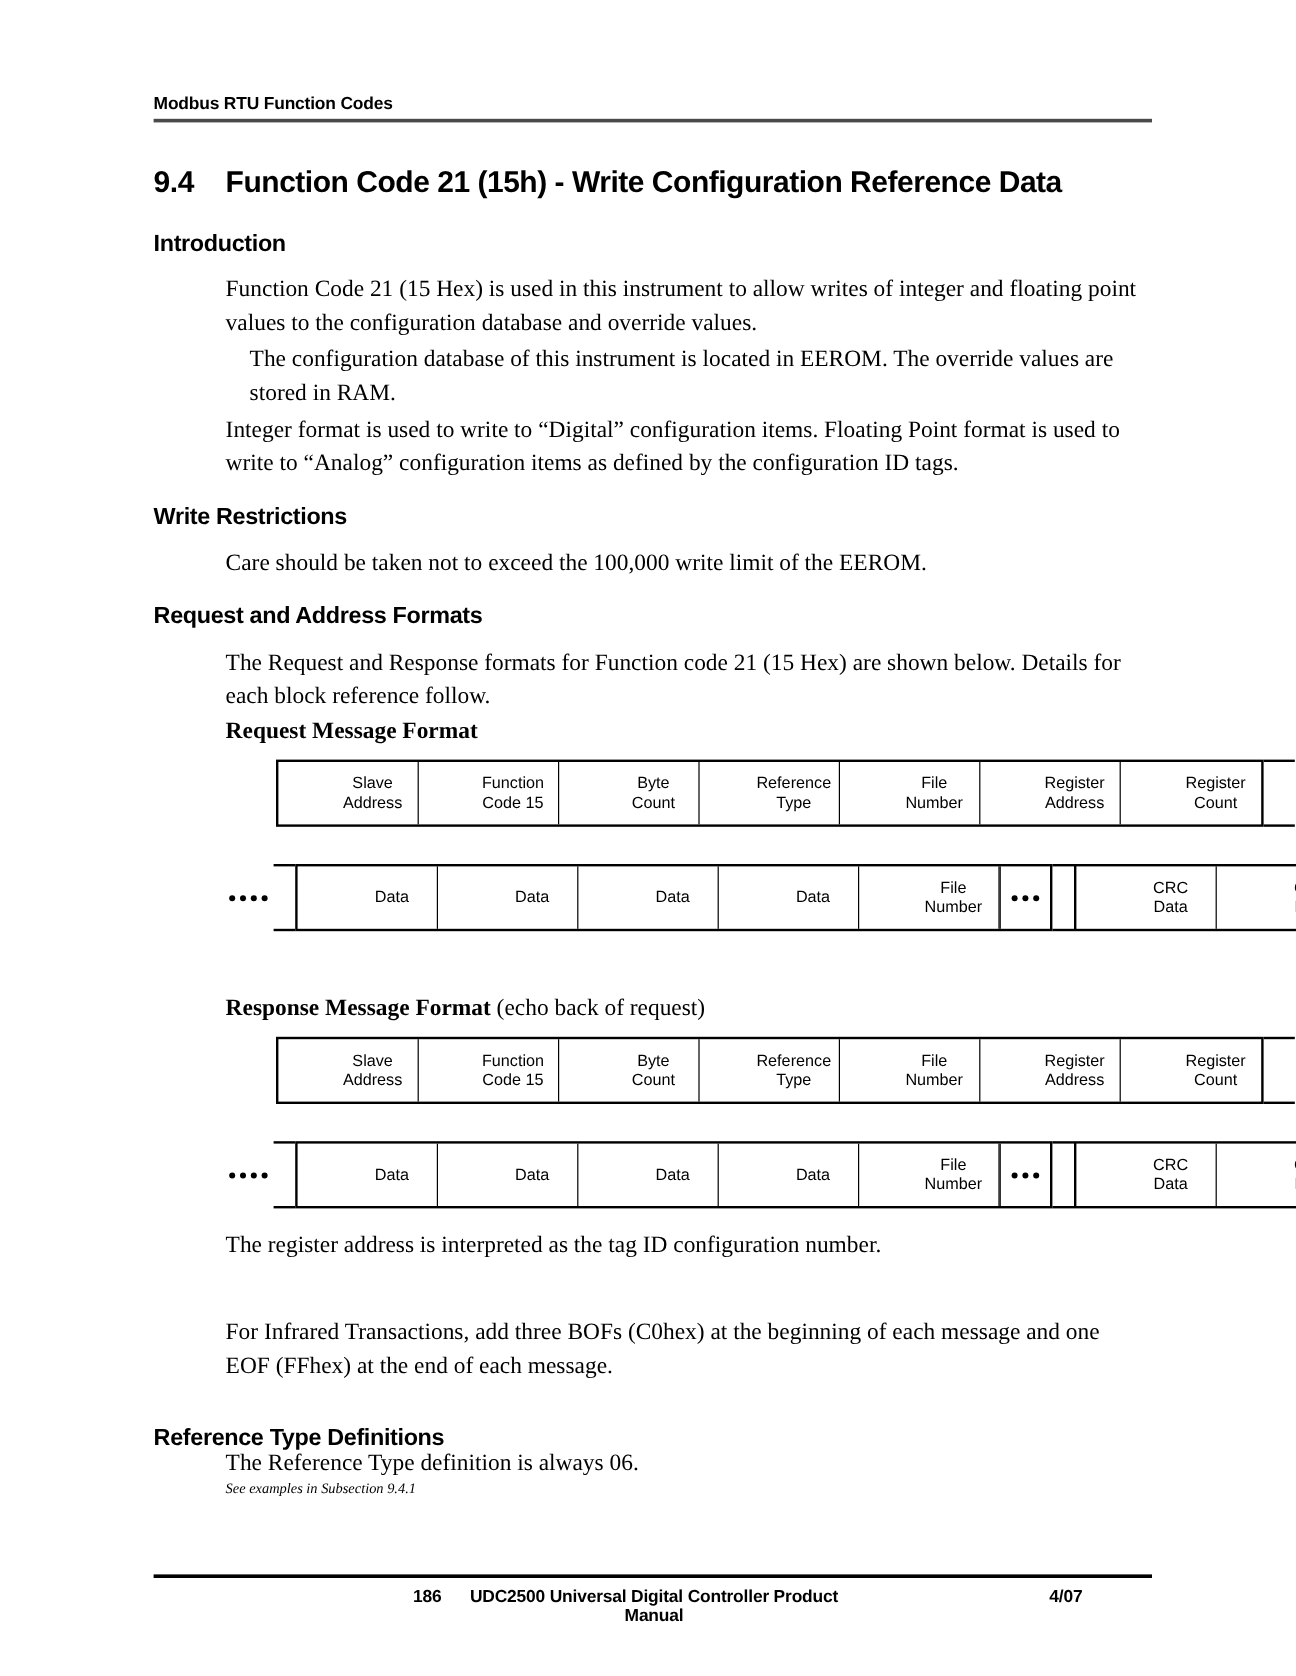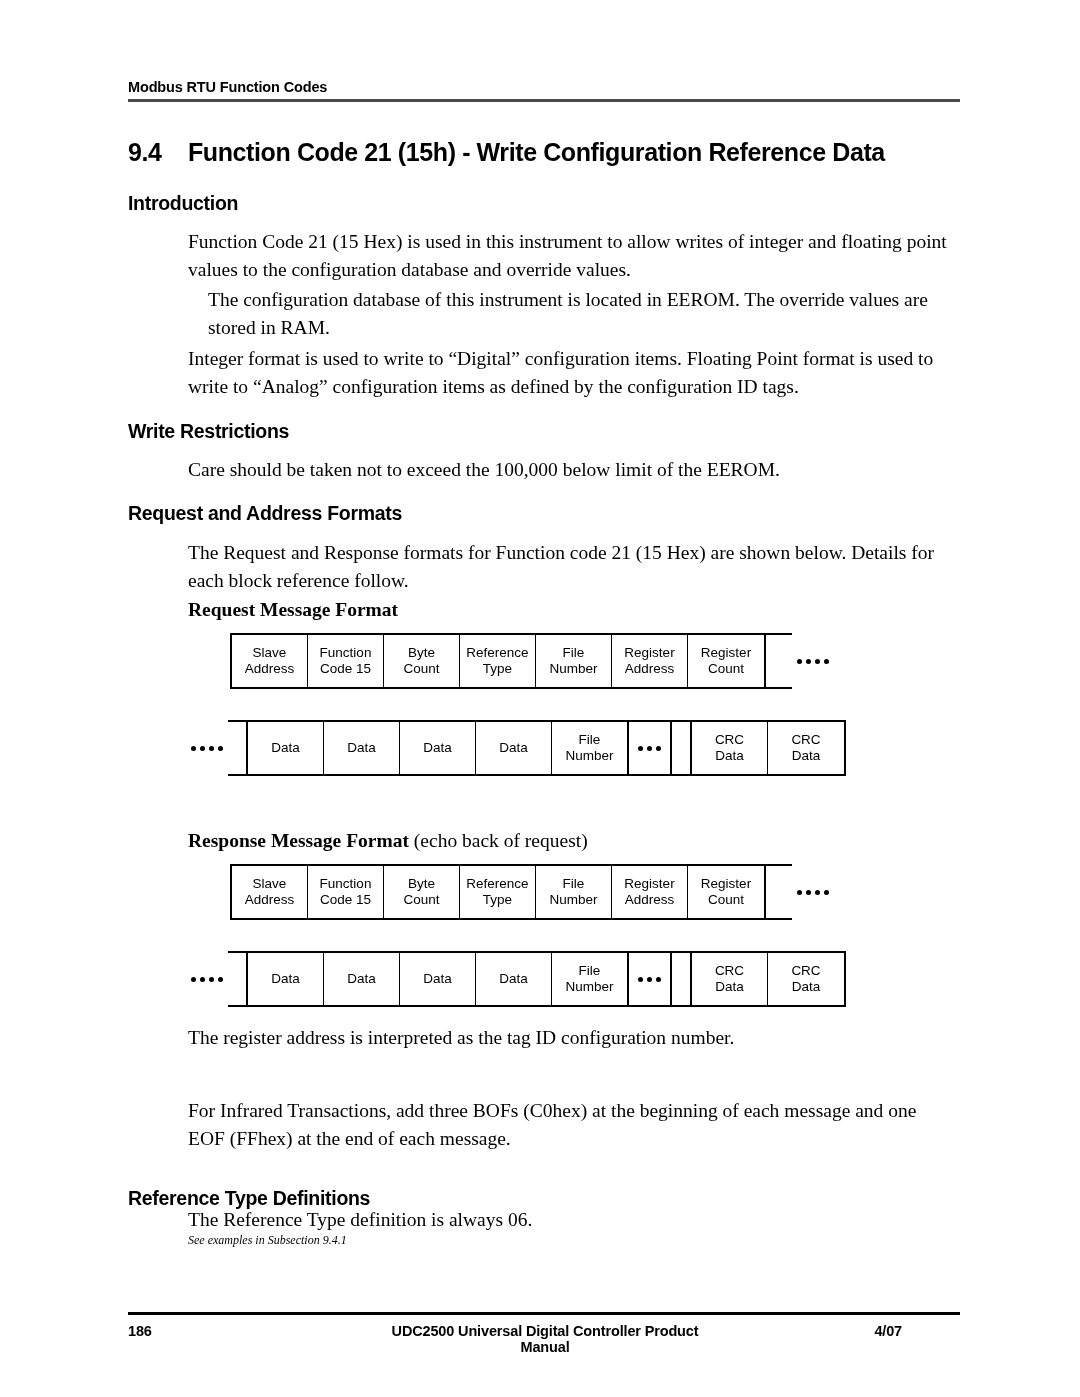--- a/index.html
+++ b/index.html
@@ -128,20 +128,21 @@
     display: flex;
     flex-direction: column;
     align-items: center;
     justify-content: center;
     font-family: "Liberation Sans", "DejaVu Sans", sans-serif;
     font-size: 13.5px;
     line-height: 16px;
     color: #000;
     padding: 0 2px;
     white-space: nowrap;
+    margin-left: 41px;
   }
   .cell:last-child {
     border-right: none;
   }
   .cell .l1, .cell .l2 {
     display: block;
   }
 
   
   .stub {
@@ -204,21 +205,21 @@
   }
   .footer-line {
     margin-top: 8px;
     display: flex;
     align-items: baseline;
     font-family: "Liberation Sans", "DejaVu Sans", sans-serif;
     font-weight: bold;
     font-size: 14.5px;
     letter-spacing: -0.15px;
   }
-  .footer-page { width: 240px; text-align: left; }
+  .footer-page { width: 240px; text-align: right; }
   .footer-title { flex: 1; text-align: center; }
   .footer-date { width: 180px; text-align: right; padding-right: 58px; }
 </style>
 </head>
 <body>
 
 <div class="page">
 
   <div class="running-header">
     <div class="running-header-text">Modbus RTU Function Codes</div>
@@ -229,21 +230,21 @@
     <span class="chapter-num">9.4</span><span>Function Code 21 (15h) - Write Configuration Reference Data</span>
   </div>
 
   <div class="sec-head" style="top:180px;">Introduction</div>
 
   <div class="para" style="top:216px;">Function Code 21 (15 Hex) is used in this instrument to allow writes of integer and floating point values to the configuration database and override values.</div>
   <div class="para" style="top:274px;margin-left:20px;">The configuration database of this instrument is located in EEROM. The override values are stored in RAM.</div>
   <div class="para" style="top:333px;">Integer format is used to write to “Digital” configuration items. Floating Point format is used to write to “Analog” configuration items as defined by the configuration ID tags.</div>
 
   <div class="sec-head" style="top:408px;">Write Restrictions</div>
-  <div class="para" style="top:444px;">Care should be taken not to exceed the 100,000 below limit of the EEROM.</div>
+  <div class="para" style="top:444px;">Care should be taken not to exceed the 100,000 write limit of the EEROM.</div>
 
   <div class="sec-head" style="top:490px;">Request and Address Formats</div>
   <div class="para" style="top:527px;">The Request and Response formats for Function code 21 (15 Hex) are shown below. Details for each block reference follow.</div>
 
   <div class="sub-head" style="top:587px;">Request Message Format</div>
 
   <div class="msg-row" style="left:230px; top:621px;">
     <div class="cells">
         <div class="cell" style="width: 76px;">
           <span class="l1">Slave</span>

